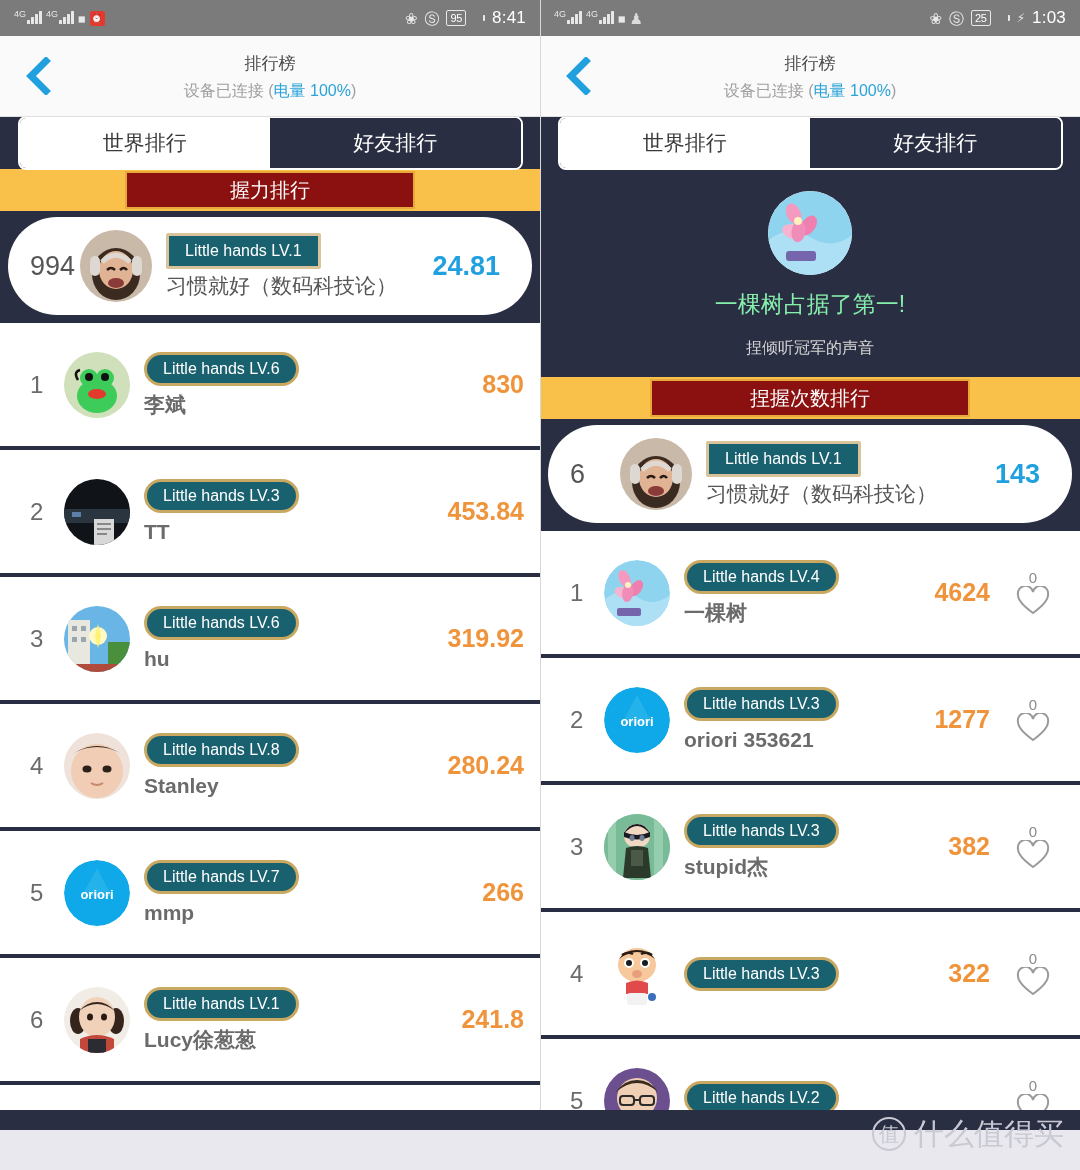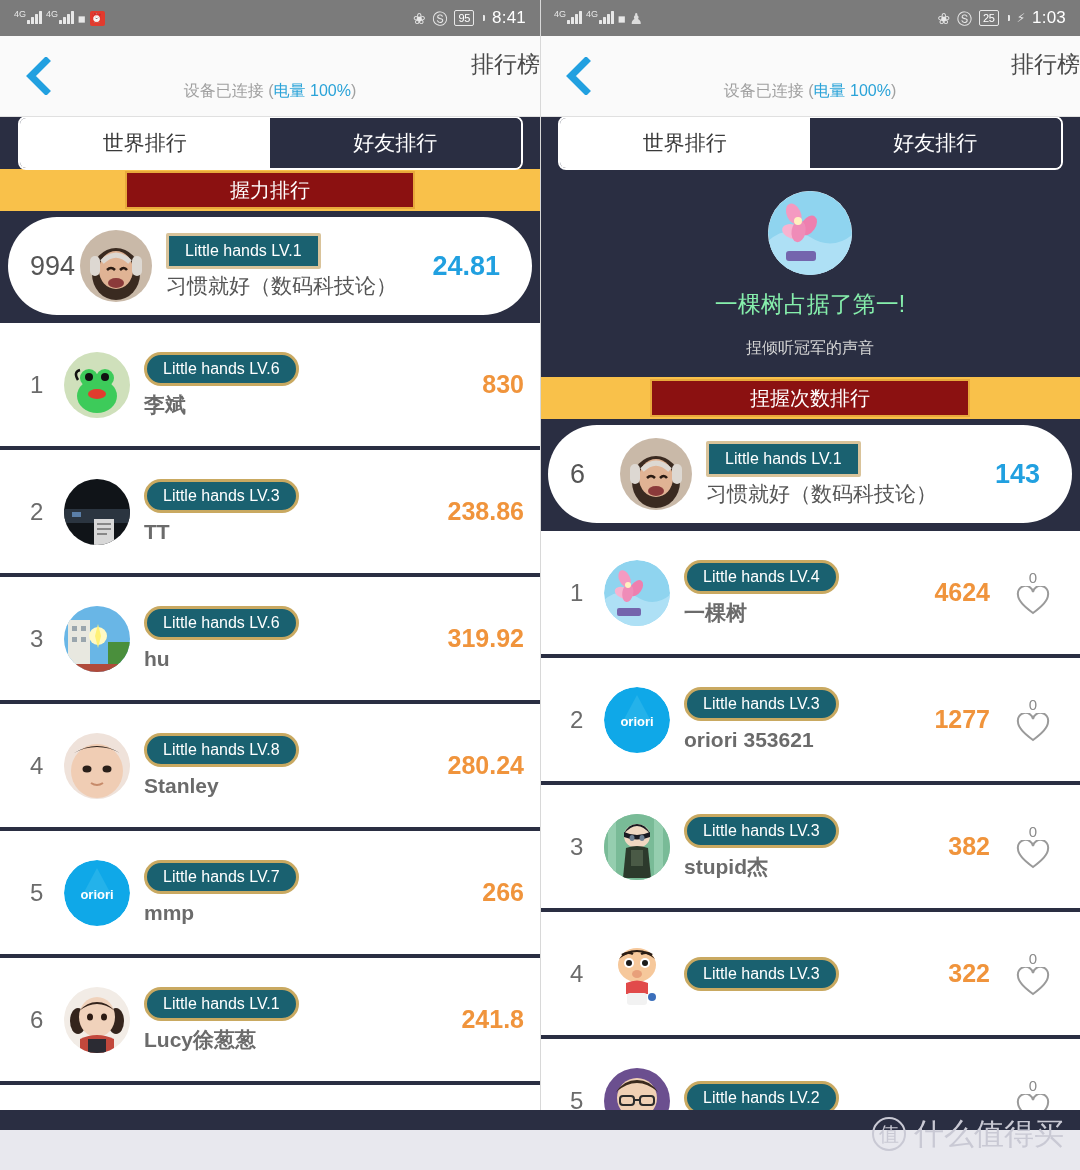--- a/index.html
+++ b/index.html
@@ -28,38 +28,38 @@
   .netlbl { font-size: 9px; vertical-align: super; margin-right: 1px; color:#e8e8e8; }
   .wifi-ic { font-size: 15px; line-height: 1; color: #e8e8e8; }
   .alarm-ic { width:15px;height:15px;background:#e23b2e;border-radius:2px;
               display:inline-flex;align-items:center;justify-content:center;
               font-size:9px;color:#fff;}
   .qq-ic { font-size: 15px; color: #dcdcdc; line-height: 1; }
   .bt-ic { font-size: 15px; color: #e8e8e8; line-height:1; }
   .dnd-ic { font-size: 15px; color: #e8e8e8; line-height:1; }
   .batt { border: 1.5px solid #e8e8e8; border-radius: 2px; padding: 0 3px;
           font-size: 11px; line-height: 14px; letter-spacing: -0.3px; }
-  .batt-wrap { display:flex; align-items:center; gap:9px; }
+  .batt-wrap { display:flex; align-items:center; gap:17px; }
   .batt-cap { width:2px;height:6px;background:#e8e8e8;border-radius:0 1px 1px 0;}
   .sb-time { font-size: 17px; letter-spacing: .2px; }
   .bolt { font-size: 12px; color:#e8e8e8; }
 
   
   .navbar {
     height: 81px; background: #fafafa;
     display: flex; align-items: center; position: relative;
     border-bottom: 1px solid #e0e0e0;
   }
   .back-btn {
     position: absolute; left: 18px; top: 50%; transform: translateY(-50%);
     width: 40px; height: 40px; display: flex; align-items: center; justify-content: center;
   }
   .back-btn svg { display: block; }
   .nav-titles { width: 100%; text-align: center; }
-  .nav-title { font-size: 23px; color: #4a4a4a; line-height: 30px; text-align: right; }
+  .nav-title { font-size: 17px; color: #4a4a4a; line-height: 30px; }
   .nav-sub { font-size: 16px; color: #a0a0a0; line-height: 24px; }
   .nav-sub .hl { color: #2aa3d8; }
 
   
   .tabbar { height: 52px; background: #2a2e42; display: flex;
             align-items: center; justify-content: center; }
   .tabs { width: 505px; height: 54px; border: 2px solid #ffffff;
           border-radius: 8px; display: flex; overflow: hidden; }
   .tab { flex: 1; display: flex; align-items: center; justify-content: center;
          font-size: 21px; }
@@ -255,21 +255,21 @@
             <rect x="30" y="40" width="20" height="26" fill="#d8d8d8"></rect>
             <rect x="33" y="44" width="14" height="2" fill="#888"></rect>
             <rect x="33" y="49" width="14" height="2" fill="#888"></rect>
             <rect x="33" y="54" width="10" height="2" fill="#888"></rect>
           </svg>
         </div>
         <div class="mid">
           <span class="badge-pill">Little hands LV.3</span>
           <div class="uname">TT</div>
         </div>
-        <div class="score">238.86</div>
+        <div class="score">453.84</div>
       </div>
 
       <div class="row">
         <div class="rank">3</div>
         <div class="avatar">
           <svg class="av-img" viewBox="0 0 66 66">
             <rect width="66" height="66" fill="#69b6e6"></rect>
             <rect x="4" y="14" width="22" height="52" fill="#e8e8e0"></rect>
             <rect x="8" y="20" width="5" height="5" fill="#9aa6ad"></rect>
               <rect x="17" y="20" width="5" height="5" fill="#9aa6ad"></rect>

